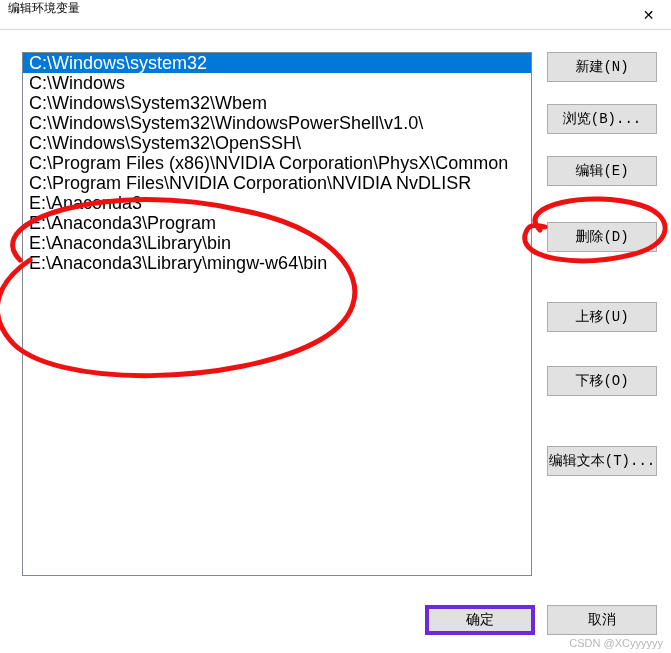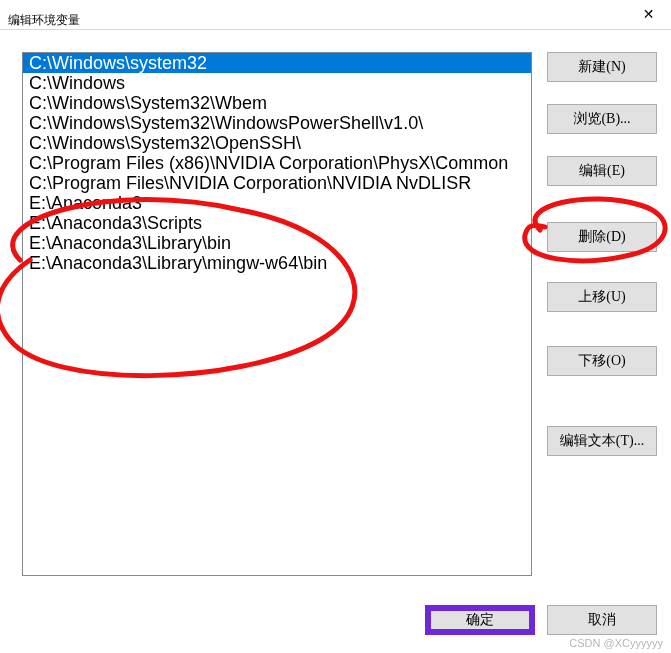--- a/index.html
+++ b/index.html
@@ -8,21 +8,21 @@
     font-size: 12px;
     background: #fff;
     width: 671px;
     height: 653px;
     position: relative;
     overflow: hidden;
   }
   .titlebar {
     height: 30px;
     display: flex;
-    align-items: flex-end;
+    align-items: flex-start;
     justify-content: space-between;
     padding: 0 0 0 8px;
     border-bottom: 1px solid #d9d9d9;
     background: #fff;
   }
   .titlebar .close {
     width: 45px; height: 30px;
     display:flex; align-items:center; justify-content:center;
     font-size: 14px;
   }
@@ -50,35 +50,35 @@
   .btncol {
     position: absolute;
     right: 14px;
     top: 52px;
     width: 110px;
   }
   .btn {
     display: block;
     width: 110px;
     height: 30px;
-    font-family: Liberation Serif, serif;
+    font-family: Liberation Mono, monospace;
     font-size: 14px;
     background: #e1e1e1;
     border: 1px solid #adadad;
     margin-bottom: 0;
     cursor: pointer;
   }
   .footer {
     position: absolute;
     right: 14px;
     bottom: 18px;
     display: flex;
     gap: 12px;
   }
-  .footer .btn.ok { border: 6px solid #6d28d9; background:#e1e1e1; }
+  .footer .btn.ok { border: 4px solid #6d28d9; background:#e1e1e1; }
   .annot {
     position: absolute;
     pointer-events: none;
   }
   .watermark {
     position: absolute;
     right: 8px; bottom: 4px;
     font-size: 11px;
     color: rgba(120,120,120,0.55);
   }
@@ -95,31 +95,31 @@
 
 <div class="listbox">
   <div class="listitem selected">C:\Windows\system32</div>
   <div class="listitem">C:\Windows</div>
   <div class="listitem">C:\Windows\System32\Wbem</div>
   <div class="listitem">C:\Windows\System32\WindowsPowerShell\v1.0\</div>
   <div class="listitem">C:\Windows\System32\OpenSSH\</div>
   <div class="listitem">C:\Program Files (x86)\NVIDIA Corporation\PhysX\Common</div>
   <div class="listitem">C:\Program Files\NVIDIA Corporation\NVIDIA NvDLISR</div>
   <div class="listitem">E:\Anaconda3</div>
-  <div class="listitem">E:\Anaconda3\Scripts</div>
+  <div class="listitem">E:\Anaconda3\Program</div>
   <div class="listitem">E:\Anaconda3\Library\bin</div>
   <div class="listitem">E:\Anaconda3\Library\mingw-w64\bin</div>
 </div>
 
 <div class="btncol">
   <button class="btn" style="margin-top:0px">新建(N)</button>
   <button class="btn" style="margin-top:22px">浏览(B)...</button>
   <button class="btn" style="margin-top:22px">编辑(E)</button>
   <button class="btn" style="margin-top:36px">删除(D)</button>
-  <button class="btn" style="margin-top:30px">上移(U)</button>
+  <button class="btn" style="margin-top:50px">上移(U)</button>
   <button class="btn" style="margin-top:34px">下移(O)</button>
   <button class="btn" style="margin-top:50px">编辑文本(T)...</button>
 </div>
 
 <div class="footer">
   <button class="btn ok">确定</button>
   <button class="btn">取消</button>
 </div>
 
 <svg class="annot" style="left:-10px; top:190px; width:400px; height:200px;">

